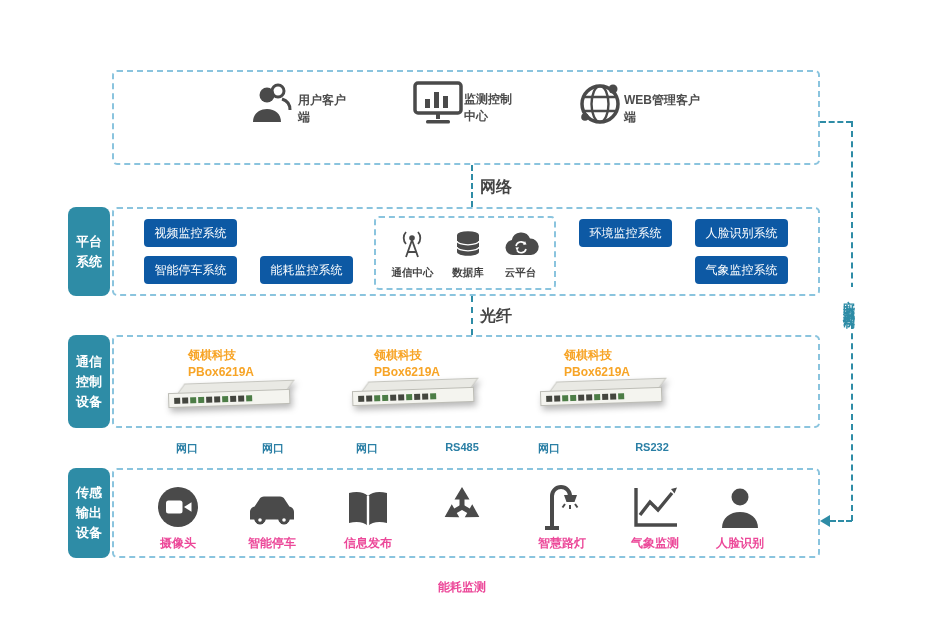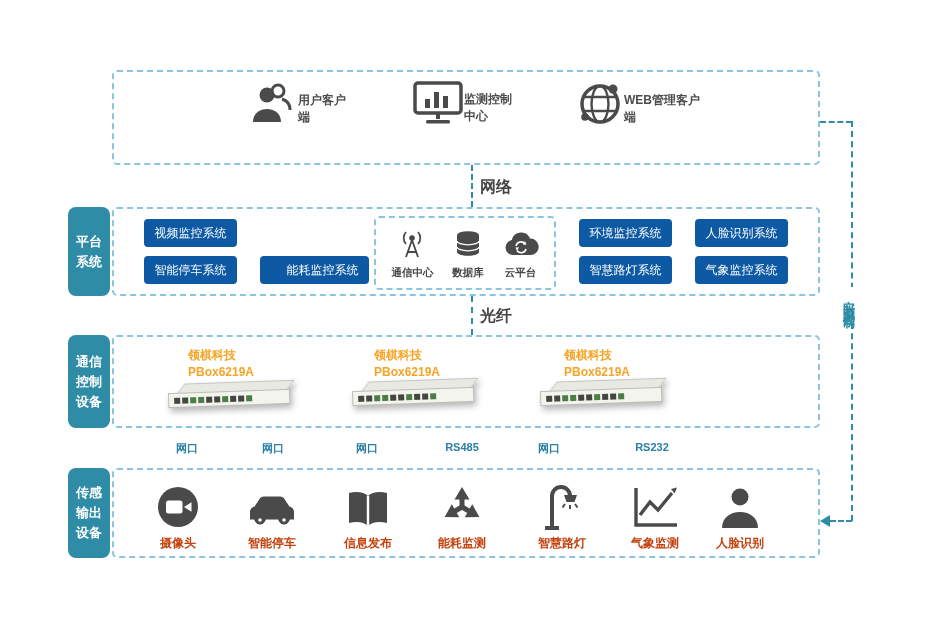--- a/index.html
+++ b/index.html
@@ -48,21 +48,21 @@
                 display:flex;align-items:center;gap:2px;padding:0 5px;box-sizing:border-box;}
   .port{width:6px;height:6px;background:#44463f;flex:0 0 auto;}
   .port.green{background:#4c7d46;}
 
   .port-label{position:absolute;top:441px;width:50px;text-align:center;
               font-size:11px;font-weight:bold;color:#2a7fa5;}
 
   
   .sensor-item{position:absolute;top:482px;width:72px;display:flex;flex-direction:column;align-items:center;}
   .sensor-item .ic{height:48px;display:flex;align-items:flex-end;justify-content:center;}
-  .sensor-item .cap{margin-top:5px;font-size:12px;font-weight:bold;color:#c2410c;white-space:nowrap;}
+  .sensor-item .cap{margin-top:5px;font-size:12px;font-weight:bold;color:#ec4899;white-space:nowrap;}
 
   
   .side-label{position:absolute;left:840px;top:287px;writing-mode:vertical-rl;
               font-size:12px;font-weight:bold;color:#2e8ca6;letter-spacing:3px;
               background:#fff;padding:4px 0;}
   .arrow-left{position:absolute;width:0;height:0;border-top:6px solid transparent;
               border-bottom:6px solid transparent;border-right:10px solid #2e8ca6;}
 </style>
 </head>
 <body>
@@ -113,21 +113,21 @@
   <div class="vdash" style="left:471px;top:165px;height:42px;"></div>
   <div class="conn-label" style="left:480px;top:177px;">网络</div>
 
   <div class="tab" style="top:207px;height:89px;">
     <span class="tab-text w2">平台系统</span>
   </div>
   <div class="layer-box" style="top:207px;height:89px;"></div>
 
   <div class="sys-btn" style="left:144px;top:219px;">视频监控系统</div>
   <div class="sys-btn" style="left:144px;top:256px;">智能停车系统</div>
-  <div class="sys-btn" style="left:260px;top:256px;padding-left:16px;">能耗监控系统</div>
+  <div class="sys-btn" style="left:260px;top:256px;">能耗监控系统</div>
 
   <div class="hub-box">
     <div class="hub-item">
       <span>
         <svg width="30" height="30" viewBox="0 0 30 30">
           <circle cx="15" cy="9" r="2.8" fill="#4a4a4a"></circle>
           <path d="M15 11 9 28M15 11l6 17M11 23h8" stroke="#4a4a4a" stroke-width="1.8" fill="none"></path>
           <path d="M9 3a9 9 0 0 0 0 12M21 3a9 9 0 0 1 0 12" stroke="#4a4a4a" stroke-width="1.8" fill="none"></path>
         </svg>
       </span>
@@ -150,21 +150,20 @@
           <path d="M13 16a5 5 0 0 1 9-2m1 5a5 5 0 0 1-9 1.5" fill="none" stroke="#fff" stroke-width="1.6"></path>
           <path d="M22 11l1.5 3.5-3.5.3zM14 21l-1.5-3.5 3.5-.3z" fill="#fff"></path>
         </svg>
       </span>
       <span class="cap">云平台</span>
     </div>
   </div>
 
   <div class="sys-btn" style="left:579px;top:219px;">环境监控系统</div>
   <div class="sys-btn" style="left:695px;top:219px;">人脸识别系统</div>
-  <div class="sys-btn" style="left:579px;top:256px;">智慧路灯系统</div>
   <div class="sys-btn" style="left:695px;top:256px;">气象监控系统</div>
 
   <div class="vdash" style="left:471px;top:296px;height:39px;"></div>
   <div class="conn-label" style="left:480px;top:306px;">光纤</div>
 
   <div class="tab" style="top:335px;height:93px;">
     <span class="tab-text w2">通信控制设备</span>
   </div>
   <div class="layer-box" style="top:335px;height:93px;"></div>
 
@@ -267,21 +266,21 @@
   <div class="sensor-item" style="left:332px;">
     <span class="ic">
       <svg width="48" height="42" viewBox="0 0 48 42">
         <path d="M24 8C20 4 13 3 5 5v30c8-2 15-1 19 3 4-4 11-5 19-3V5c-8-2-15-1-19 3z" fill="#4a4a4a"></path>
         <path d="M24 8v30" stroke="#fff" stroke-width="2.4"></path>
       </svg>
     </span>
     <span class="cap">信息发布</span>
   </div>
 
-  <div class="sensor-item" style="left:426px;">
+  <div class="sensor-item" style="left:426px;gap:44px;">
     <span class="ic">
       <svg width="46" height="46" viewBox="0 0 46 46">
         <path d="M23 3l7.5 12.5h-5V23h-5v-7.5h-5z" fill="#4a4a4a"></path>
         <path d="M23 3l7.5 12.5h-5V23h-5v-7.5h-5z" fill="#4a4a4a" transform="rotate(120 23 23)"></path>
         <path d="M23 3l7.5 12.5h-5V23h-5v-7.5h-5z" fill="#4a4a4a" transform="rotate(240 23 23)"></path>
       </svg>
     </span>
     <span class="cap">能耗监测</span>
   </div>
 

